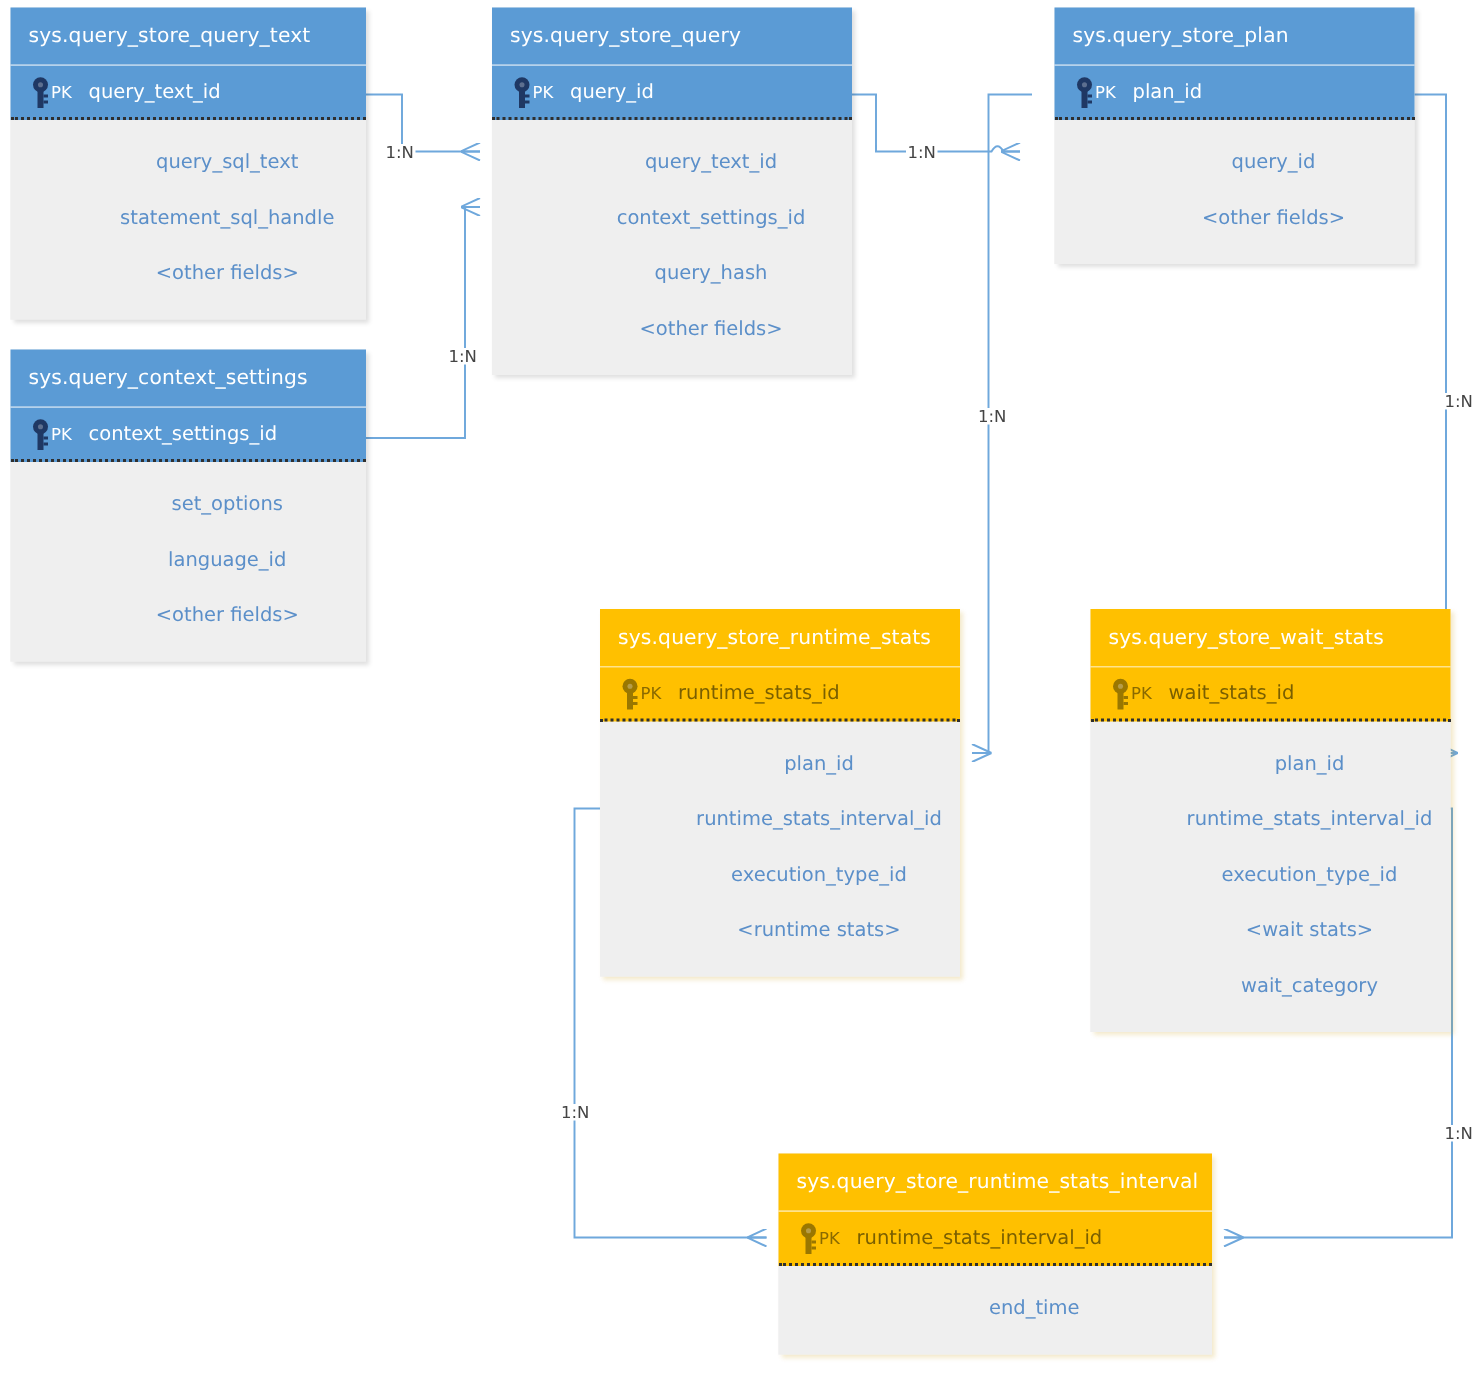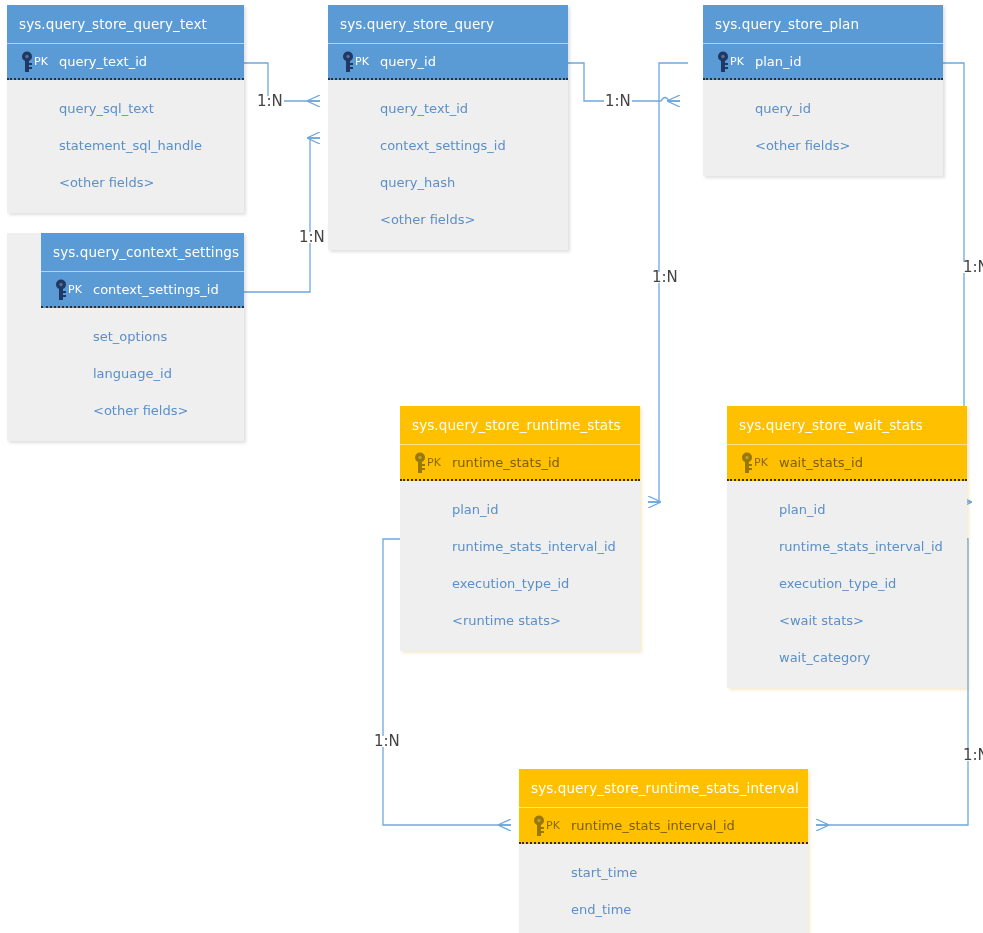--- a/index.html
+++ b/index.html
@@ -80,34 +80,35 @@
     background: #efefef;
   }
   .entity .field {
     box-sizing: border-box;
     height: 37px;
     line-height: 37px;
     padding-left: 52px;
     font-size: 13px;
     color: #5b8fc9;
     white-space: nowrap;
+    text-align: center;
   }
   
   .entity.blue .ent-title { background: #5b9bd5; }
   .entity.blue .pk-row { background: #5b9bd5; }
   
   .entity.orange .ent-title { background: #ffc000; }
   .entity.orange .pk-row { background: #ffc000; }
   .entity.orange .pk-row .pk-label { color: #8a6a00; }
   .entity.orange .pk-row .attr-name { color: #7a5f00; }
   .entity.orange { box-shadow: 2px 2px 3px rgba(200,150,0,0.20); }
 
   .card-label {
     position: absolute;
-    font-size: 15px;
+    font-size: 11px;
     color: #444444;
     background: #ffffff;
     padding: 0 1px;
     white-space: nowrap;
     line-height: 11px;
   }
 </style>
 </head>
 <body>
 
@@ -187,21 +188,21 @@
             <circle cx="7" cy="5.5" r="1.7" fill="#ffffff" fill-opacity="0.28"></circle>
           </svg></span>
         <span class="pk-label">PK</span>
         <span class="attr-name">plan_id</span>
       </div>
       <div class="body">
         <div class="field">query_id</div>
         <div class="field">&lt;other fields&gt;</div>
       </div>
     </div>
-    <div class="entity blue" style="left: 7px; top: 233px; width: 237px; padding-left: 34px;">
+    <div class="entity blue" style="left: 7px; top: 233px; width: 237px;">
       <div class="ent-title">sys.query_context_settings</div>
       <div class="pk-row">
         <span class="key-icon"><svg viewBox="0 0 14 22" width="14" height="22">
             <circle cx="7" cy="5.5" r="5" fill="#1f3864"></circle>
             <rect x="5" y="8" width="4" height="13" fill="#1f3864"></rect>
             <rect x="9" y="12" width="3" height="2" fill="#1f3864"></rect>
             <rect x="9" y="16" width="3" height="2" fill="#1f3864"></rect>
             <circle cx="7" cy="5.5" r="1.7" fill="#ffffff" fill-opacity="0.28"></circle>
           </svg></span>
         <span class="pk-label">PK</span>
@@ -261,21 +262,20 @@
             <circle cx="7" cy="5.5" r="5" fill="#9a7700"></circle>
             <rect x="5" y="8" width="4" height="13" fill="#9a7700"></rect>
             <rect x="9" y="12" width="3" height="2" fill="#9a7700"></rect>
             <rect x="9" y="16" width="3" height="2" fill="#9a7700"></rect>
             <circle cx="7" cy="5.5" r="1.7" fill="#ffffff" fill-opacity="0.28"></circle>
           </svg></span>
         <span class="pk-label">PK</span>
         <span class="attr-name">runtime_stats_interval_id</span>
       </div>
       <div class="body">
-        <div class="field">start_time</div>
         <div class="field">end_time</div>
       </div>
     </div>
     <div class="card-label" style="left: 256px; top: 96px;">1:N</div>
     <div class="card-label" style="left: 298px; top: 232px;">1:N</div>
     <div class="card-label" style="left: 604px; top: 96px;">1:N</div>
     <div class="card-label" style="left: 651px; top: 272px;">1:N</div>
     <div class="card-label" style="left: 962px; top: 262px;">1:N</div>
     <div class="card-label" style="left: 373px; top: 736px;">1:N</div>
     <div class="card-label" style="left: 962px; top: 750px;">1:N</div>

